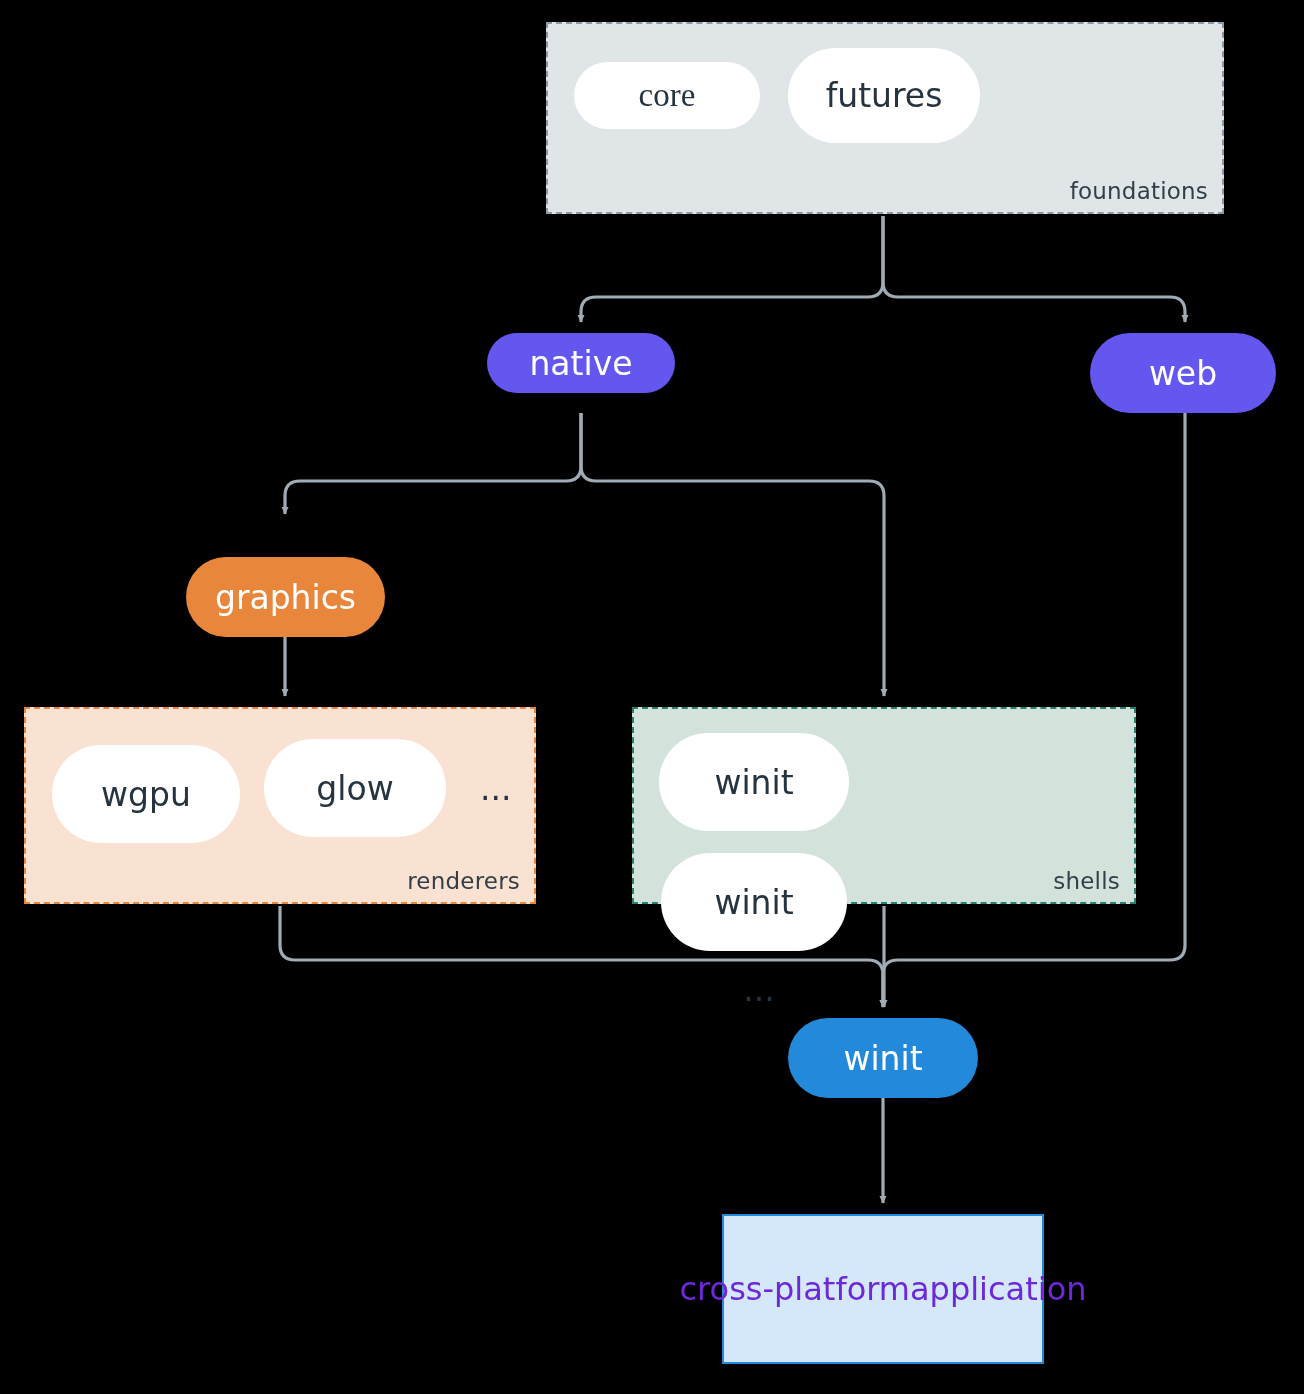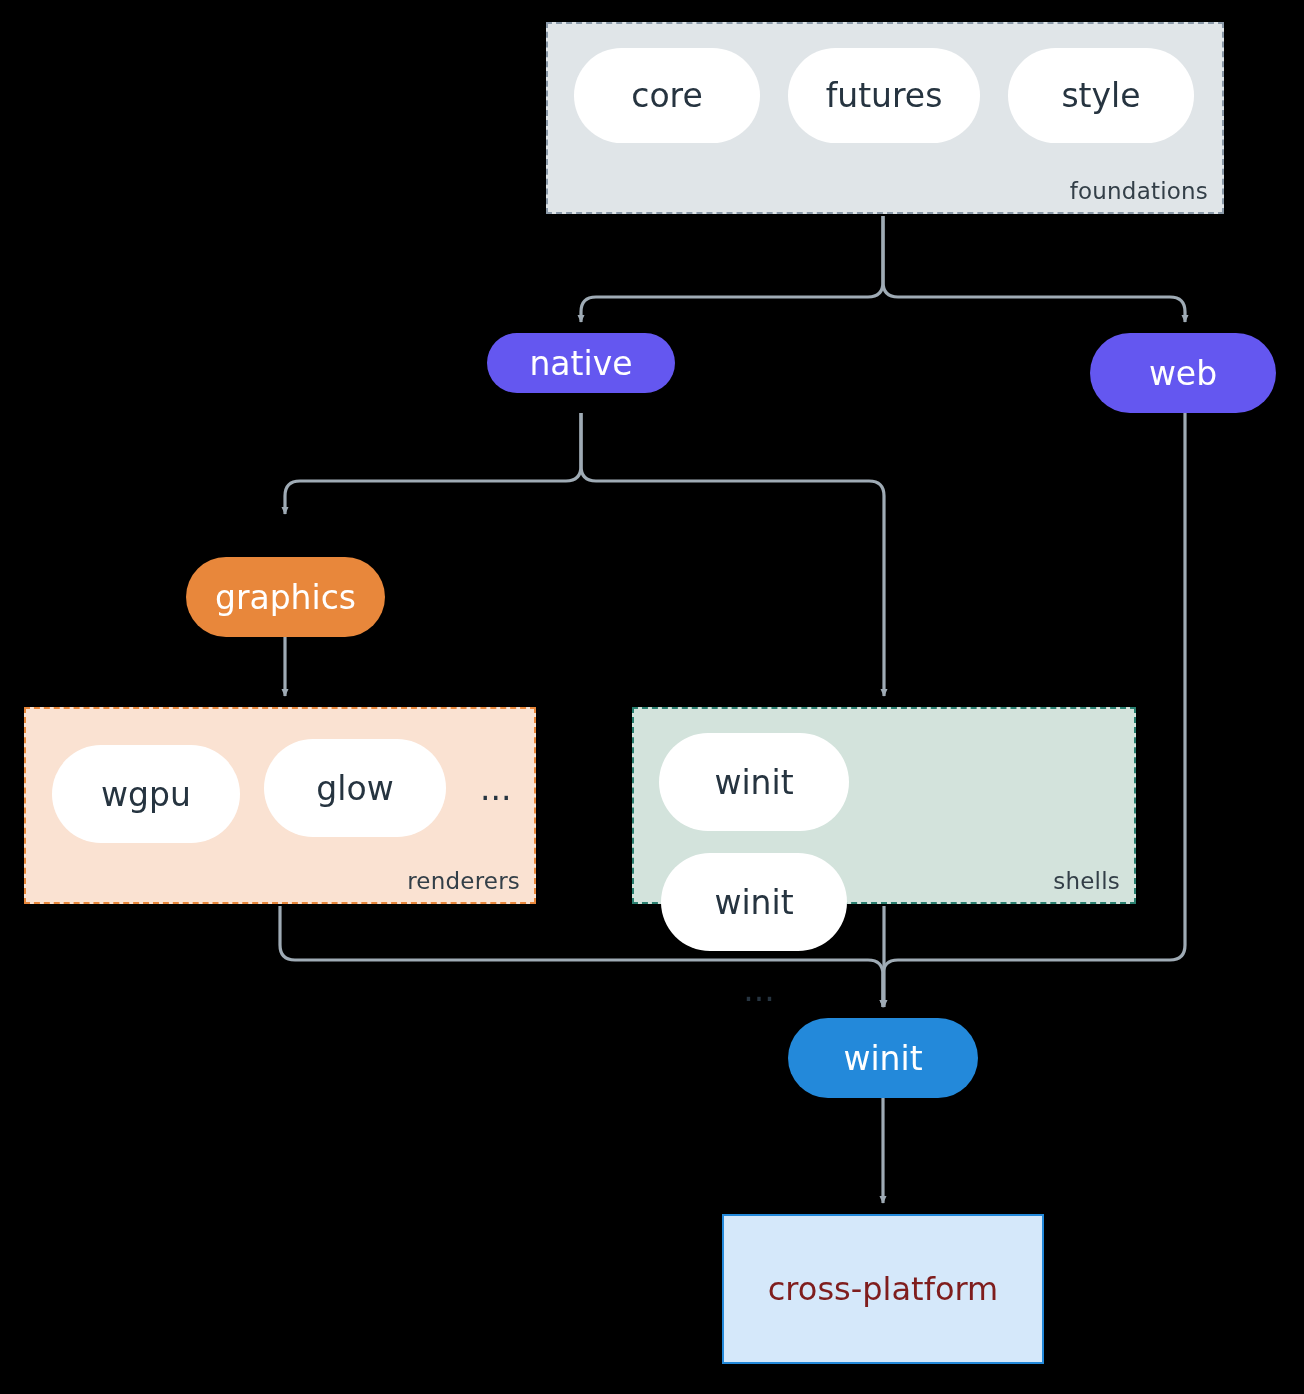--- a/index.html
+++ b/index.html
@@ -135,21 +135,21 @@
     background: #2389da;
   }
   #node-app {
     left: 722px;
     top: 1214px;
     width: 322px;
     height: 150px;
     background: #d5e8fa;
     border: 2px solid #2389da;
     border-radius: 0;
-    color: #7f1d1d;
+    color: #6d28d9;
     font-size: 32px;
     flex-direction: row;
     line-height: 1.33;
     text-align: center;
   }
   #node-app .app-line { display: block; }
 </style>
 </head>
 <body>
 
@@ -177,23 +177,22 @@
       <path d="M 884,906 L 884,1007" marker-end="url(#arrow)"></path>
 
       <path d="M 1185,413 L 1185,945 Q 1185,960 1170,960 L 898,960 Q 883,960 883,975 L 883,1007" marker-end="url(#arrow)"></path>
 
       <path d="M 883,1098 L 883,1203" marker-end="url(#arrow)"></path>
     </g>
   </svg>
 
   <div class="cluster" id="cluster-foundations">
     <div class="cluster-row" style="left:26px; top:24px; gap:28px;">
-      <div class="pill-white" style="width:186px;height:95px;">core</div>
+      <div class="pill-white" style="width:186px;height:67px;font-family:Liberation Serif, serif;">core</div>
       <div class="pill-white" style="width:192px;height:95px;">futures</div>
-      <div class="pill-white" style="width:186px;height:95px;">style</div>
     </div>
     <div class="cluster-label">foundations</div>
   </div>
 
   <div class="cluster" id="cluster-renderers">
     <div class="cluster-row" style="left:26px; top:24px; gap:24px;">
       <div class="pill-white" style="width:188px;height:98px;margin-top:12px;">wgpu</div>
       <div class="pill-white" style="width:182px;height:98px;">glow</div>
       <div class="ellipsis" style="margin-left:10px;">...</div>
     </div>
@@ -212,15 +211,16 @@
   <div class="node node-pill" id="node-native">native</div>
 
   <div class="node node-pill" id="node-web">web</div>
 
   <div class="node node-pill" id="node-graphics">graphics</div>
 
   <div class="node node-pill" id="node-iced">winit</div>
 
   <div class="node" id="node-app">
     <span class="app-line">cross-platform</span>
+    <span class="app-line">application</span>
   </div>
 
 </div>
 
 </body></html>

